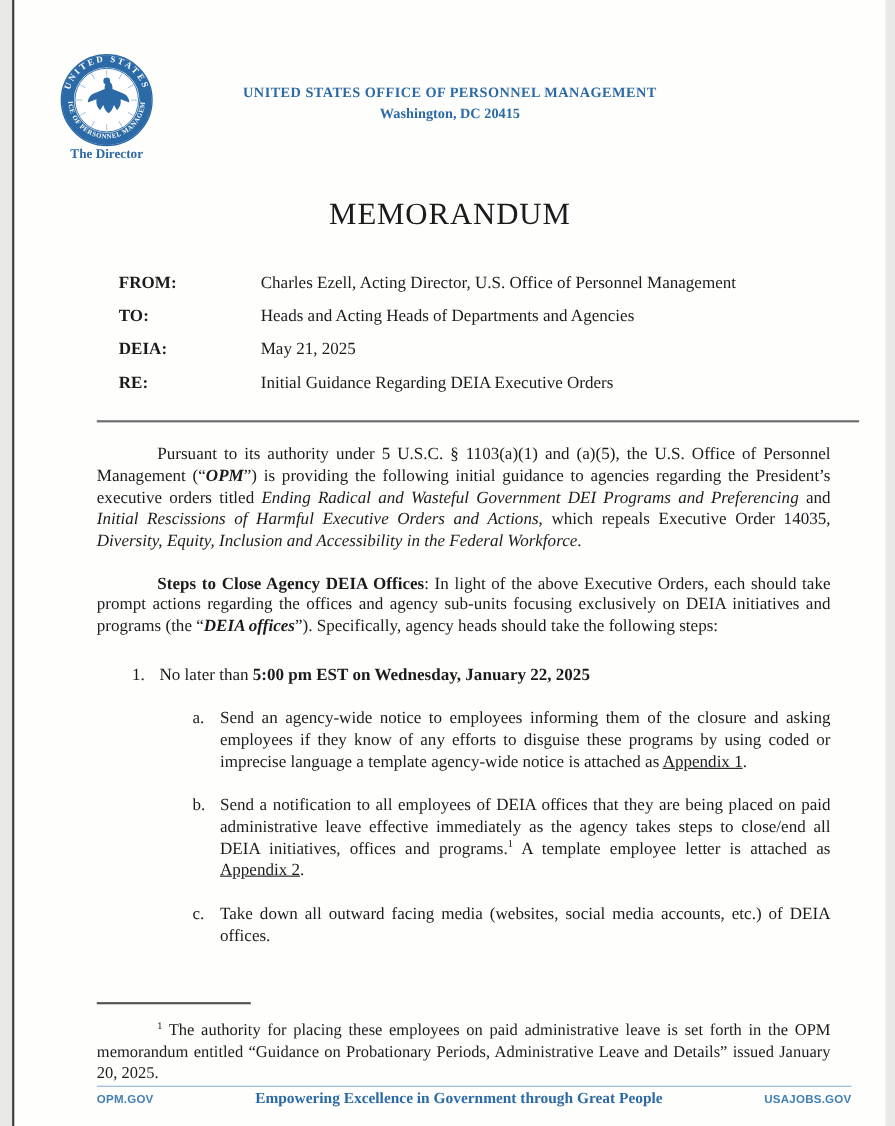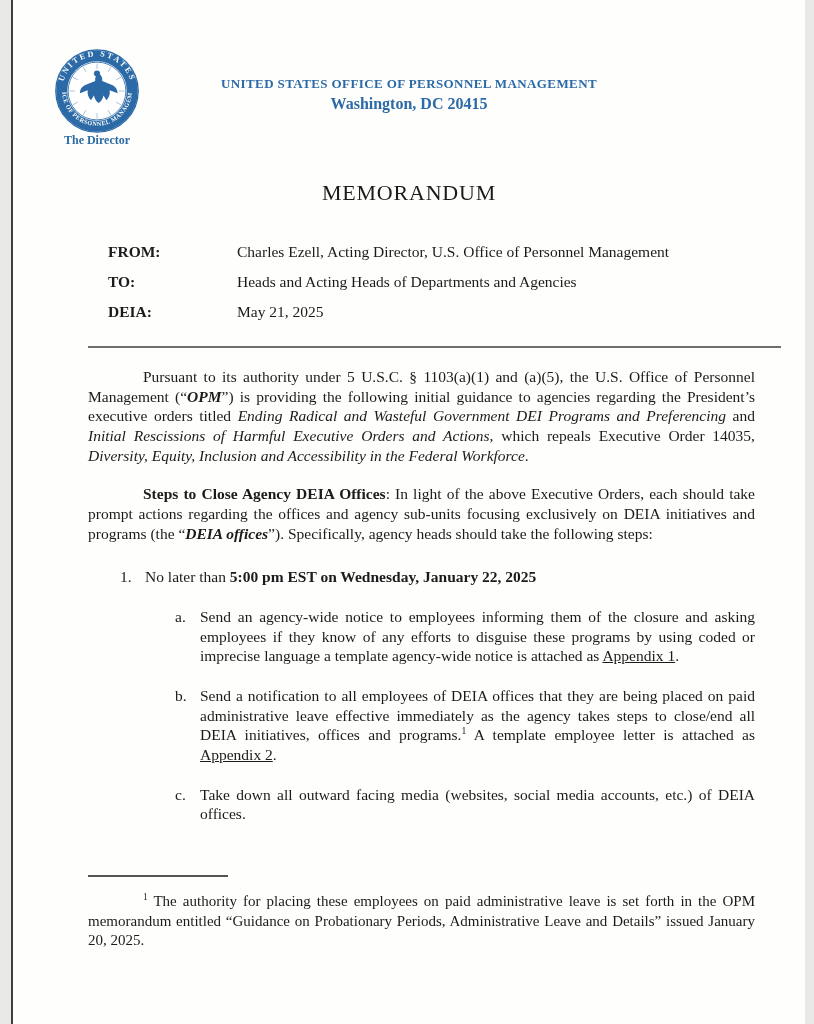--- a/index.html
+++ b/index.html
@@ -28,29 +28,29 @@
   
   .header{position:relative;height:160px;}
   .seal{position:absolute;left:33px;top:40px;width:102px;height:102px;}
   .org{ text-align:center;padding-top:76px;}
   .org-name{
     color:var(--brand-blue);
     font-weight:bold;font-size:13px;letter-spacing:.4px;
   }
   .org-address{
     color:var(--brand-blue);
-    font-weight:bold;font-size:16px;margin-top:3px;
+    font-weight:bold;font-size:13px;margin-top:3px;
   }
   .director{
     position:absolute;left:30px;top:133px;width:108px;text-align:center;
     color:var(--brand-blue);font-weight:bold;font-size:12px;
   }
   
   .memo-title{
-    text-align:center;font-size:22px;font-weight:normal;
+    text-align:center;font-size:28px;font-weight:normal;
     letter-spacing:.8px;margin:20px 0 0 0;
   }
   .content{padding:0 50px 0 75px;font-size:15.5px;line-height:1.27;}
   .fields{margin-top:36px;}
   .field-row{display:flex;margin-bottom:10.5px;}
   .field-label{width:149px;font-weight:bold;flex:none;padding-left:20px;}
   .field-value{flex:1;}
   .head-rule{
     height:2px;background:var(--rule-gray);
     margin:24px -26px 0 0;
@@ -157,20 +157,24 @@
           <span class="field-value">Charles Ezell, Acting Director, U.S. Office of Personnel Management</span>
         </div>
         <div class="field-row">
           <span class="field-label">TO:</span>
           <span class="field-value">Heads and Acting Heads of Departments and Agencies</span>
         </div>
         <div class="field-row">
           <span class="field-label">DEIA:</span>
           <span class="field-value">May 21, 2025</span>
         </div>
+        <div class="field-row">
+          <span class="field-label">RE:</span>
+          <span class="field-value">Initial Guidance Regarding DEIA Executive Orders</span>
+        </div>
       </div>
 
       <div class="head-rule"></div>
 
       <p class="para"><span class="seg-n">Pursuant to its authority under 5 U.S.C. § 1103(a)(1) and (a)(5), the U.S. Office of Personnel Management (“</span><span class="seg-bi">OPM</span><span class="seg-n">”) is providing the following initial guidance to agencies regarding the President’s executive orders titled </span><span class="seg-i">Ending Radical and Wasteful Government DEI Programs and Preferencing</span><span class="seg-n"> and </span><span class="seg-i">Initial Rescissions of Harmful Executive Orders and Actions</span><span class="seg-n">, which repeals Executive Order 14035, </span><span class="seg-i">Diversity, Equity, Inclusion and Accessibility in the Federal Workforce</span><span class="seg-n">.</span></p>
       <p class="para"><span class="seg-b">Steps to Close Agency DEIA Offices</span><span class="seg-n">: In light of the above Executive Orders, each should take prompt actions regarding the offices and agency sub-units focusing exclusively on DEIA initiatives and programs (the “</span><span class="seg-bi">DEIA offices</span><span class="seg-n">”). Specifically, agency heads should take the following steps:</span></p>
 
       <div class="num-item">
         <span class="num-marker">1.</span>
         <span class="num-text"><span class="seg-n">No later than </span><span class="seg-bu">5:00 pm EST on Wednesday, January 22, 2025</span></span>
@@ -188,15 +192,20 @@
         <div class="sub-item">
           <span class="sub-marker">c.</span>
           <span class="sub-text"><span class="seg-n">Take down all outward facing media (websites, social media accounts, etc.) of DEIA offices.</span></span>
         </div>
       </div>
 
       <hr class="footnote-rule">
       <p class="footnote"><sup class="seg-sup">1</sup><span class="seg-n"> The authority for placing these employees on paid administrative leave is set forth in the OPM memorandum entitled “Guidance on Probationary Periods, Administrative Leave and Details” issued January 20, 2025.</span></p>
     </div>
 
+    <div class="footer">
+      <span class="footer-side">OPM.GOV</span>
+      <span class="footer-center">Empowering Excellence in Government through Great People</span>
+      <span class="footer-side">USAJOBS.GOV</span>
+    </div>
 
   </div>
 </div>
 
 </body></html>

